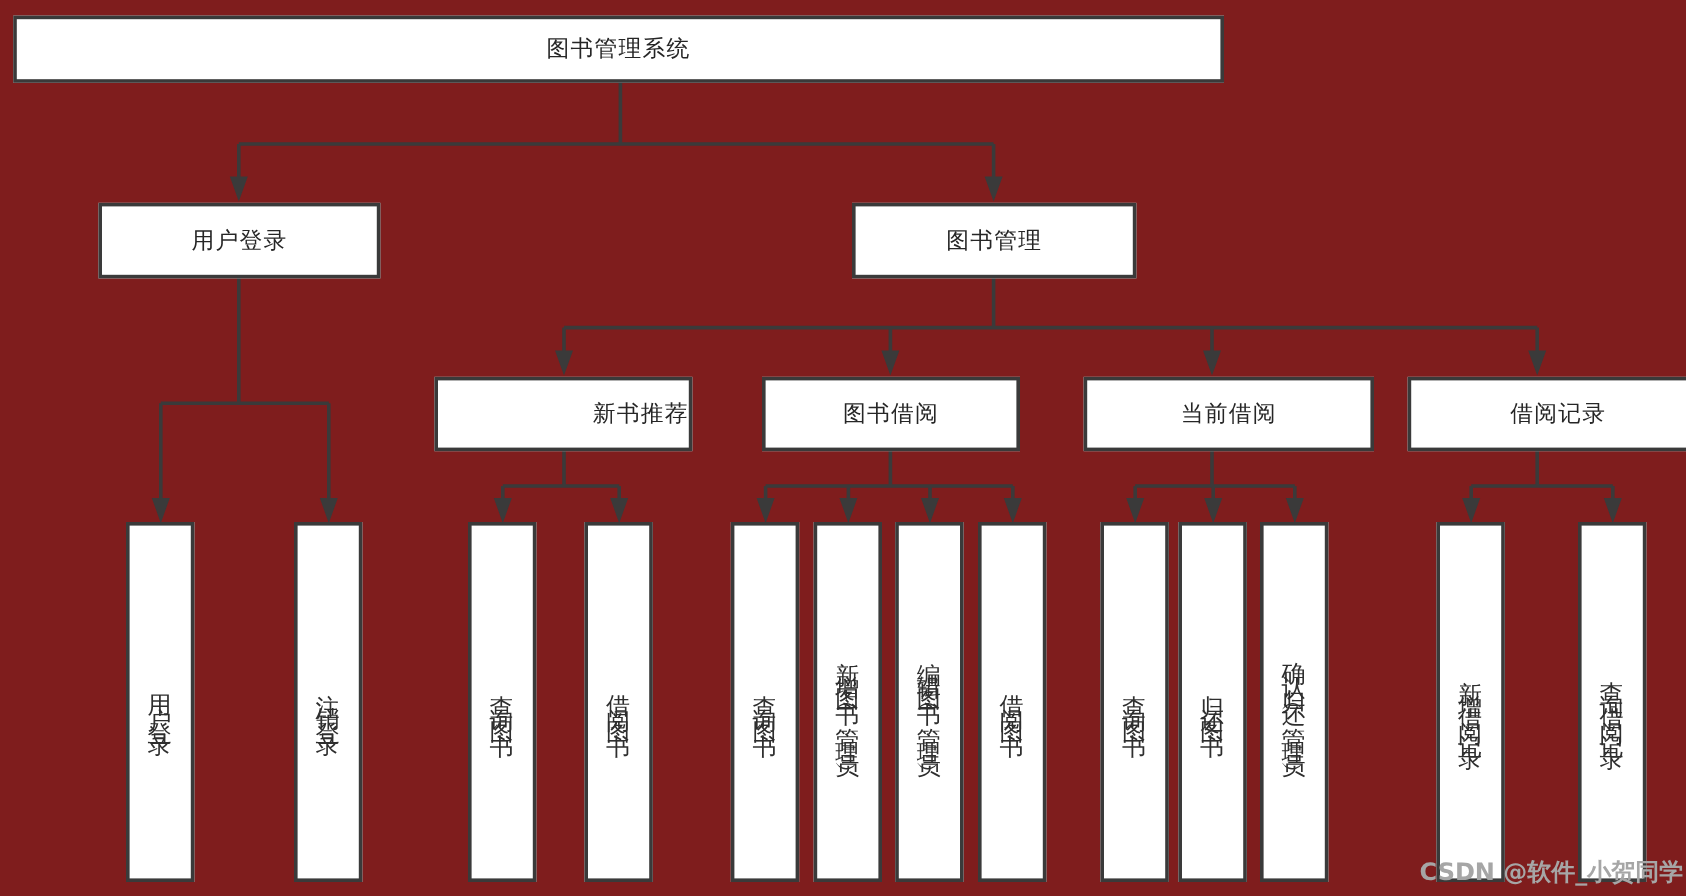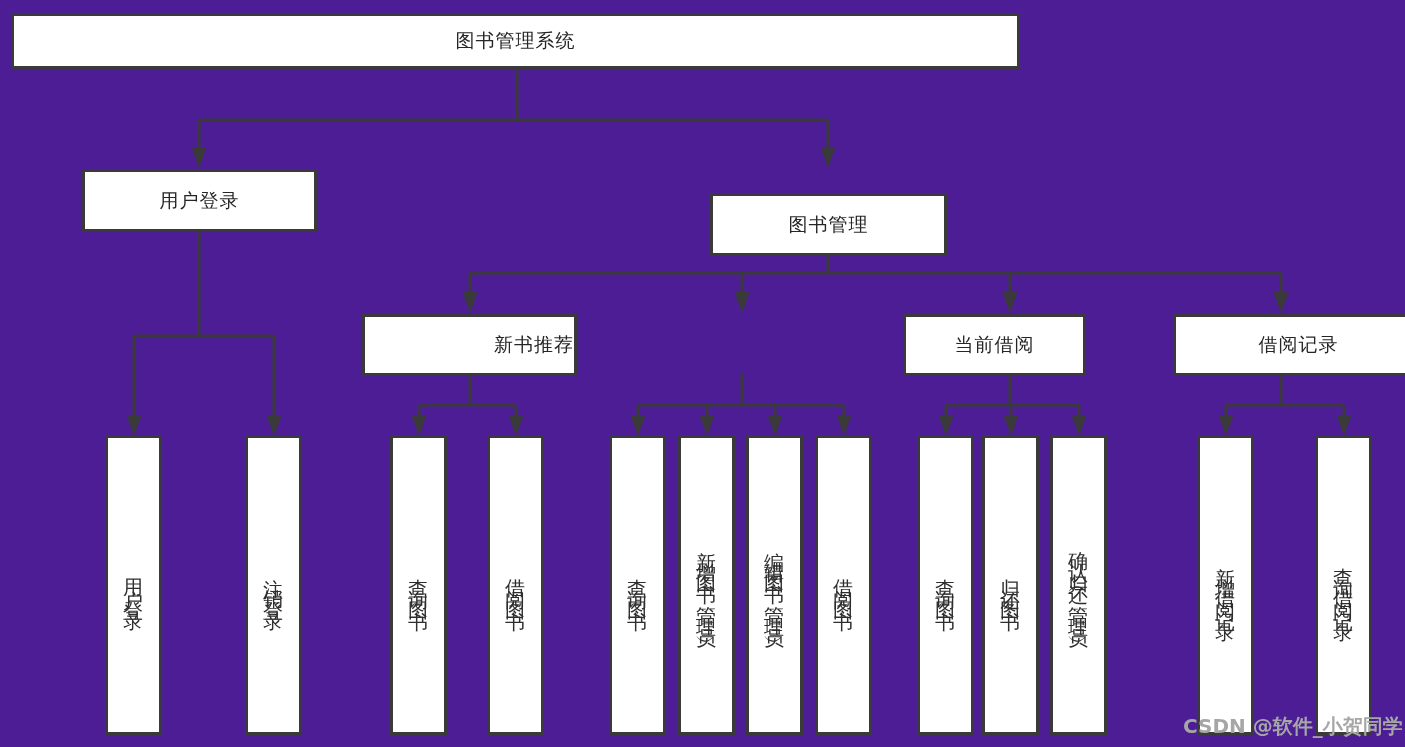--- a/index.html
+++ b/index.html
@@ -1,20 +1,20 @@
 <!DOCTYPE html>
 <html><head>
 <meta charset="utf-8">
 <style>
   html, body { margin: 0; padding: 0; background: #ffffff; }
   .stage {
     position: relative;
     width: 1405px;
     height: 747px;
-    background: #4c1d95;
+    background: #7f1d1d;
     font-family: "DejaVu Sans", sans-serif;
     overflow: hidden;
   }
   svg.wires {
     position: absolute;
     left: 0; top: 0;
     width: 1405px; height: 747px;
     z-index: 1;
   }
   .node {
@@ -86,28 +86,31 @@
     </g>
   </svg>
 
   <div class="node hnode" style="left:11px; top:13px; width:1009px; height:56px;">
     <span>图书管理系统</span>
   </div>
 
   <div class="node hnode" style="left:82px; top:169px; width:235px; height:63px;">
     <span>用户登录</span>
   </div>
-  <div class="node hnode" style="left:710px; top:169px; width:237px; height:63px;margin-top:24px;">
+  <div class="node hnode" style="left:710px; top:169px; width:237px; height:63px;">
     <span>图书管理</span>
   </div>
 
   <div class="node hnode" style="left:362px; top:314px; width:215px; height:62px;justify-content:flex-end;">
     <span>新书推荐</span>
   </div>
-  <div class="node hnode" style="left:903px; top:314px; width:183px; height:62px;">
+  <div class="node hnode" style="left:635px; top:314px; width:215px; height:62px;">
+    <span>图书借阅</span>
+  </div>
+  <div class="node hnode" style="left:903px; top:314px; width:242px; height:62px;">
     <span>当前借阅</span>
   </div>
   <div class="node hnode" style="left:1173px; top:314px; width:251px; height:62px;">
     <span>借阅记录</span>
   </div>
 
   <div class="node vnode leaf" style="left:105px;">
     <span>用户登录</span>
   </div>
   <div class="node vnode leaf" style="left:245px;">

